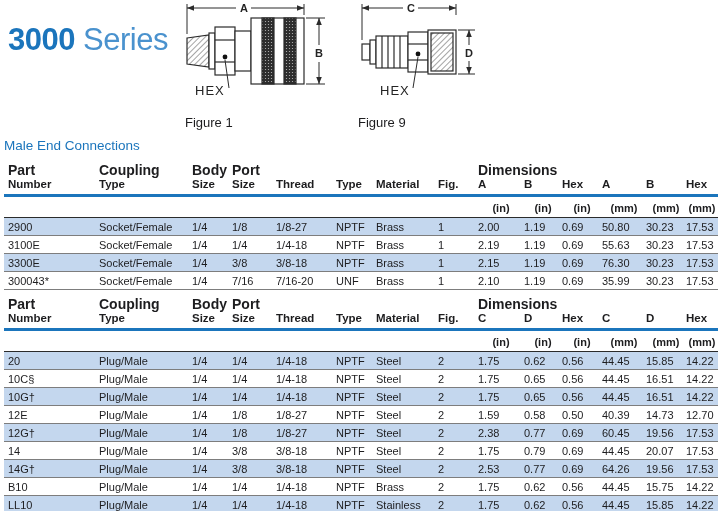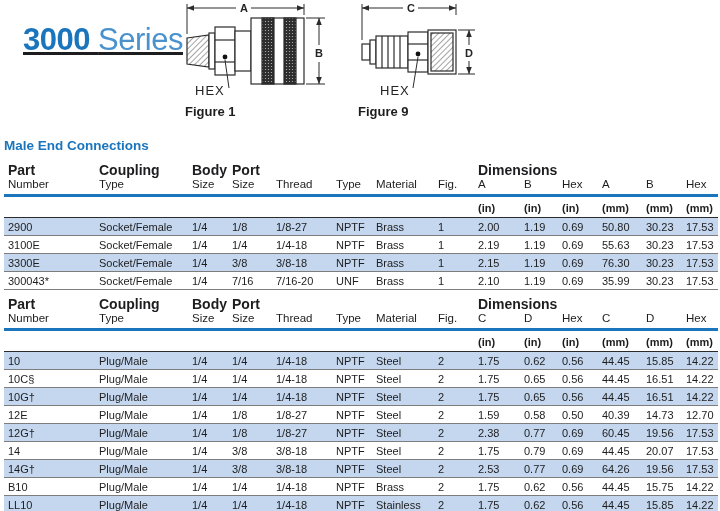--- a/index.html
+++ b/index.html
@@ -2,41 +2,41 @@
 <html><head>
 <meta charset="utf-8">
 <style>
   html,body { margin:0; padding:0; background:#ffffff; }
   body { width:720px; height:511px; overflow:hidden;
          font-family:"Liberation Sans", sans-serif; color:#1d1d1f; }
   .page { position:relative; width:720px; height:511px; }
 
   
   .header-area { position:relative; height:133px; }
-  .title { position:absolute; left:23px; top:2px; font-size:31px; line-height:1.1; letter-spacing:-0.5px;text-decoration:underline; }
+  .title { position:absolute; left:8px; top:2px; font-size:31px; line-height:1.1; letter-spacing:-0.5px; }
   .title .t-num  { font-weight:700; color:#1b75bc; }
   .title .t-word { font-weight:400; color:#4a92ce; }
   .figure { position:absolute; top:2px; }
   .figure-1 { left:183px; }
   .figure-2 { left:356px; }
-  .fig-caption { font-weight:700; font-size:13px; color:#1d1d1f; padding-left:2px; margin-top:1px; }
+  .fig-caption { font-weight:400; font-size:13px; color:#1d1d1f; padding-left:2px; margin-top:12px; }
   svg text { font-family:"Liberation Sans", sans-serif; fill:#242424; }
   .dimlbl { font-size:11px; font-weight:700; }
   .hexlbl { font-size:13px; font-weight:400; letter-spacing:1px; }
 
   
-  .section-title { font-size:13.5px; font-weight:700; color:#1b75bc; margin:5px 0 3px 4px; }
+  .section-title { font-size:13.5px; font-weight:400; color:#1b75bc; margin:5px 0 3px 4px; }
 
   
   table { border-collapse:collapse; table-layout:fixed; width:714px; margin-left:4px; font-size:11px; }
   th, td { text-align:left; padding:0 2px 0 0; vertical-align:bottom; overflow:hidden; white-space:nowrap; }
   tr.hdr-top th    { font-weight:700; font-size:14px; line-height:1.1; padding-top:7px; }
-  tr.hdr-bottom th { font-weight:400; font-size:11.5px; line-height:1.1; padding-bottom:3px;
+  tr.hdr-bottom th { font-weight:700; font-size:11.5px; line-height:1.1; padding-bottom:3px;
                      border-bottom:3px solid #1b75bc; }
-  tr.units td { font-weight:700; padding:5px 0 3px 0; border-bottom:1px solid #2b2b2b; }
+  tr.units td { font-weight:700; padding:5px 0 3px 0; border-bottom:1px solid #2b2b2b;text-align:center; }
   tbody td { border-bottom:1px solid #7d7d7d; padding-top:2px; padding-bottom:2px; height:13px; }
   tbody tr.shade td { background:#c4d7ee; }
   th:first-child, td:first-child { padding-left:4px; }
 </style>
 </head>
 <body>
 
 <div class="page">
 
   <div class="header-area">
@@ -314,21 +314,21 @@
           <td>(in)</td>
           <td>(in)</td>
           <td>(in)</td>
           <td>(mm)</td>
           <td>(mm)</td>
           <td>(mm)</td>
         </tr>
       </thead>
       <tbody>
         <tr class="shade">
-          <td>10</td>
+          <td>20</td>
           <td>Plug/Male</td>
           <td>1/4</td>
           <td>1/4</td>
           <td>1/4-18</td>
           <td>NPTF</td>
           <td>Steel</td>
           <td>2</td>
           <td>1.75</td>
           <td>0.62</td>
           <td>0.56</td>

